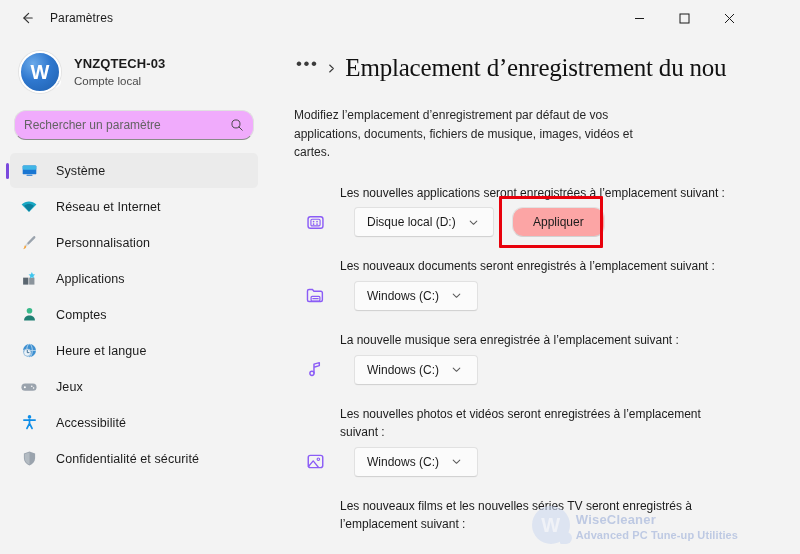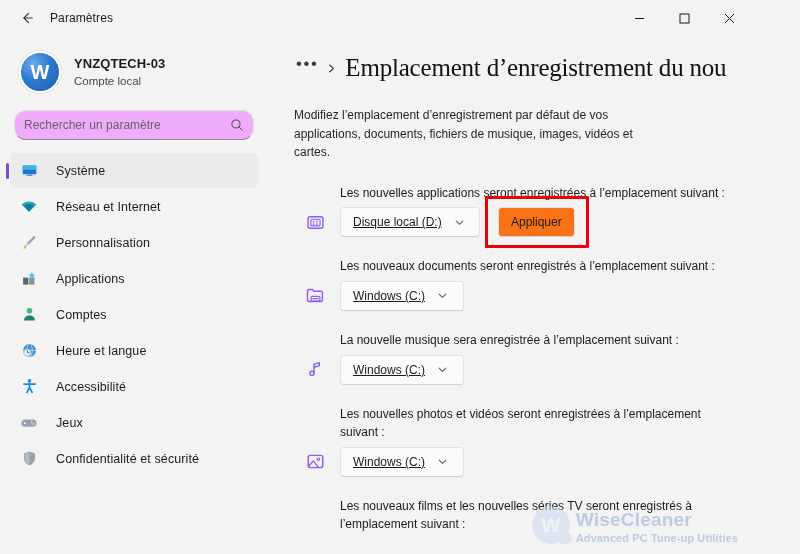--- a/index.html
+++ b/index.html
@@ -216,56 +216,55 @@
     align-items: center;
     margin-top: 5px;
   }
   .section-icon {
     width: 30px; height: 30px;
     flex: 0 0 30px;
     display: flex; align-items: center; justify-content: center;
     margin-left: 6px;
   }
   .combo {
-    margin-left: 10px;
+    margin-left: 24px;
     height: 30px;
     min-width: 124px;
     background: #fbfbfb;
     border: 1px solid #e1e1e1;
     border-bottom-color: #d2d2d2;
     border-radius: 4px;
     display: flex;
     align-items: center;
     padding: 0 10px 0 12px;
     font-size: 12px;
     color: #1b1b1b;
     box-shadow: 0 .5px 0 rgba(0,0,0,.03);
-    text-decoration: underline;
   }
   .combo .combo-val { white-space: nowrap; }
   .combo .caret {
     margin-left: 12px;
     display: flex; align-items: center;
     color: #5a5a5a;
   }
   .combo.wide { min-width: 140px; }
 
   .apply-wrap {
     position: relative;
     margin-left: 18px;
     display: flex;
     align-items: center;
   }
   .apply-btn {
     height: 30px;
-    background: #f97316;
+    background: #fca5a5;
     border: 1px solid #e1e1e1;
     border-bottom-color: #d2d2d2;
-    border-radius: 4px;
-    padding: 0 12px;
+    border-radius: 11px;
+    padding: 0 20px;
     font-size: 12px;
     font-family: "Liberation Sans", sans-serif;
     color: #1b1b1b;
     display: flex; align-items: center;
   }
   .highlight-box {
     position: absolute;
     left: -13px; top: -11px;
     width: 104px; height: 52px;
     border: 3px solid #e8000b;
@@ -299,21 +298,21 @@
   }
   .wm-logo .t {
     position: absolute;
     right: 2px; bottom: 4px;
     width: 12px; height: 12px;
     border-radius: 50% 50% 50% 10%;
     background: #ccd8f0;
   }
   .wm-text { margin-left: 2px; line-height: 1.15; }
   .wm-title {
-    font-size: 19px;
+    font-size: 13px;
     font-weight: bold;
     color: #93a8d6;
     letter-spacing: .2px;
   }
   .wm-sub {
     font-size: 11px;
     font-weight: bold;
     color: #93a8d6;
     letter-spacing: .1px;
     margin-top: 1px;
@@ -442,39 +441,39 @@
               <circle cx="7.4" cy="12.4" r="4.6" fill="#d6e5f2"></circle>
               <circle cx="7.4" cy="12.4" r="4.2" fill="#eaf2f9" stroke="#7ba9cd" stroke-width=".7"></circle>
               <path d="M7.4 9.8v2.7h2" fill="none" stroke="#2b5f87" stroke-width="1" stroke-linecap="round"></path>
             </svg>
           </span>
           <span class="nav-label">Heure et langue</span>
         </div>
 
         <div class="nav-item">
           <span class="nav-icon">
-            <svg width="17" height="17" viewBox="0 0 20 20">
-              <circle cx="10" cy="3.4" r="2.1" fill="#0f8ee8"></circle>
-              <path d="M3.4 7.2h13.2" stroke="#0f8ee8" stroke-width="2" stroke-linecap="round"></path>
-              <path d="M10 6.6v5.4M10 11l-3 6M10 11l3 6" stroke="#0f8ee8" stroke-width="2" stroke-linecap="round" fill="none"></path>
-            </svg>
-          </span>
-          <span class="nav-label">Accessibilité</span>
-        </div>
-
-        <div class="nav-item">
-          <span class="nav-icon">
             <svg width="18" height="18" viewBox="0 0 20 20">
               <rect x="1.6" y="6.2" width="16.8" height="8" rx="4" fill="#9aa3ad"></rect>
               <circle cx="5.4" cy="10.2" r="1.1" fill="#fff"></circle>
               <circle cx="13.1" cy="9.1" r=".85" fill="#fff"></circle>
               <circle cx="15.1" cy="11.2" r=".85" fill="#fff"></circle>
             </svg>
           </span>
           <span class="nav-label">Jeux</span>
+        </div>
+
+        <div class="nav-item">
+          <span class="nav-icon">
+            <svg width="17" height="17" viewBox="0 0 20 20">
+              <circle cx="10" cy="3.4" r="2.1" fill="#0f8ee8"></circle>
+              <path d="M3.4 7.2h13.2" stroke="#0f8ee8" stroke-width="2" stroke-linecap="round"></path>
+              <path d="M10 6.6v5.4M10 11l-3 6M10 11l3 6" stroke="#0f8ee8" stroke-width="2" stroke-linecap="round" fill="none"></path>
+            </svg>
+          </span>
+          <span class="nav-label">Accessibilité</span>
         </div>
 
         <div class="nav-item">
           <span class="nav-icon">
             <svg width="17" height="17" viewBox="0 0 20 20">
               <path d="M10 1.8 16.6 4v5.4c0 4.1-2.7 7.2-6.6 8.8-3.9-1.6-6.6-4.7-6.6-8.8V4z" fill="#9aa3ad"></path>
               <path d="M10 2.8v14.3c-3.3-1.5-5.6-4.2-5.6-7.7V4.7z" fill="#b3bbc2"></path>
             </svg>
           </span>
           <span class="nav-label">Confidentialité et sécurité</span>

